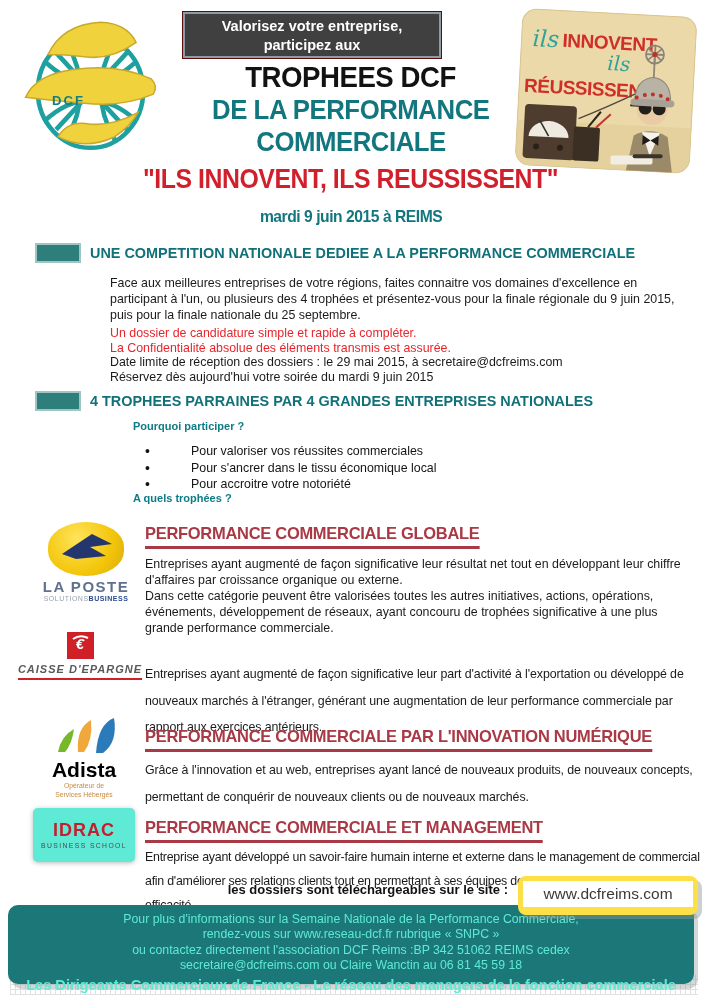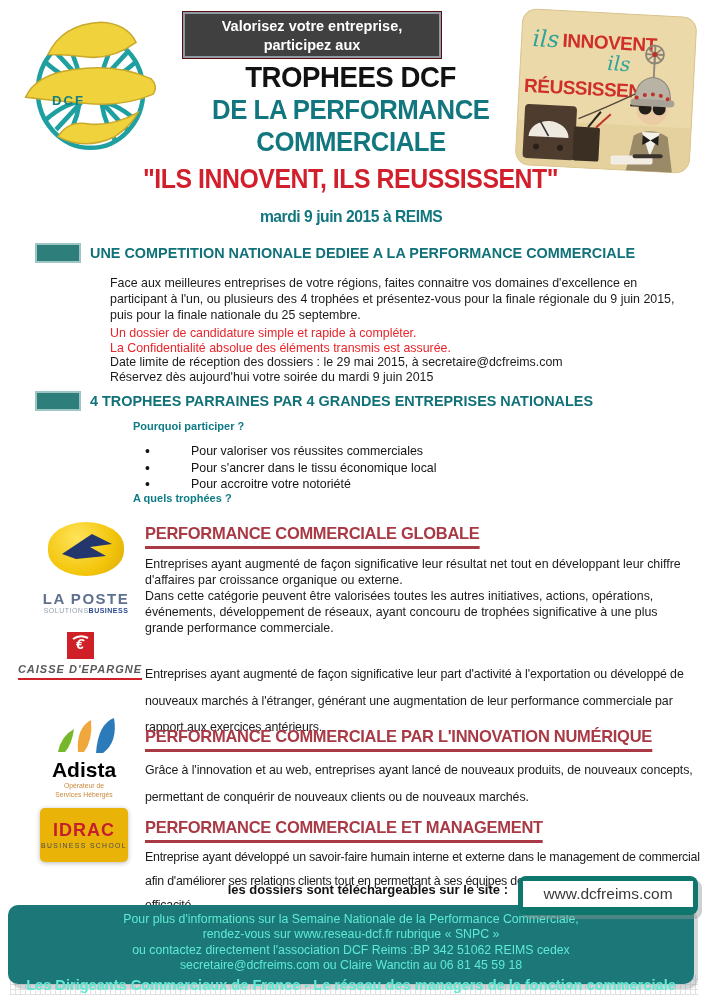--- a/index.html
+++ b/index.html
@@ -45,44 +45,44 @@
   .trophy-text { position:absolute; font-size:12.4px; color:#1b1b1b; }
   .lh-tight { line-height:16px; }
   .lh-wide  { line-height:26.5px; letter-spacing:-0.1px; }
   .lh-mid   { line-height:24px; letter-spacing:-0.25px; }
 
   .logo-col { position:absolute; text-align:center; }
 
   
   .lp-badge { width:76px; height:54px; margin:0 auto; border-radius:50% / 46%;
               background:radial-gradient(circle at 38% 30%, #FFE35A, #F3C50A 60%, #D9A90A); position:relative; }
-  .lp-name { font-size:15px; font-weight:bold; color:#5F7090; letter-spacing:1.5px; margin-top:14px; }
+  .lp-name { font-size:15px; font-weight:bold; color:#5F7090; letter-spacing:1.5px; margin-top:2px; }
   .lp-sub { font-size:7px; letter-spacing:0.5px; }
   .lp-sub .s1 { color:#97A2B0; } .lp-sub .s2 { color:#2B4B8F; font-weight:bold; }
 
   
   .ce-square { width:27px; height:27px; background:#CF2027; margin:0 auto; position:relative; }
   .ce-square span { position:absolute; left:0; right:0; top:3px; color:#fff; font-weight:bold; font-size:15px; font-style:italic; }
   .ce-name { display:inline-block; margin-top:4px; font-size:11px; font-weight:bold; font-style:italic;
              color:#58595B; letter-spacing:1px; border-bottom:2.5px solid #CF2027; padding-bottom:3px; white-space:nowrap; }
 
   
   .ad-name { font-size:21px; font-weight:bold; color:#000000; margin-top:-2px; }
   .ad-sub { font-size:6.8px; color:#C98A3E; line-height:8.5px; }
 
   
-  .idrac-card { width:88px; height:54px; background:#eab308; border-radius:5px; margin:0 auto;
+  .idrac-card { width:102px; height:54px; background:#5eead4; border-radius:5px; margin:0 auto;
                 box-shadow:0 1px 5px rgba(0,0,0,0.28); padding-top:12px; }
   .idrac-name { font-size:18px; font-weight:bold; color:#C41E2F; letter-spacing:1px; }
   .idrac-sub { font-size:6.8px; color:#4A4A55; letter-spacing:1.4px; margin-top:1px; }
 
   
   .download-label { position:absolute; left:140px; top:882px; width:368px; text-align:right;
                     font-size:13px; font-weight:bold; color:#111; }
-  .www-box { position:absolute; left:518px; top:876px; width:180px; height:39px; background:#0f766e;
+  .www-box { position:absolute; left:518px; top:876px; width:180px; height:39px; background:#fde047;
              border-radius:8px; z-index:3; box-shadow:4px 4px 0 rgba(140,150,150,0.45); padding:5px 5px 0 5px; }
   .www-inner { background:#fff; height:26px; text-align:center; font-size:15.5px; color:#3a3a3a; line-height:26px; }
 
   .grid-texture { position:absolute; left:10px; top:975px; width:688px; height:20px; z-index:0;
       background-image:
         repeating-linear-gradient(0deg, #d9d9d9 0 1px, transparent 1px 5px),
         repeating-linear-gradient(90deg, #d9d9d9 0 1px, transparent 1px 5px);
       opacity:0.8; }
 
   .footer { position:absolute; left:8px; top:905px; width:686px; height:79px; background:#1C7878;

